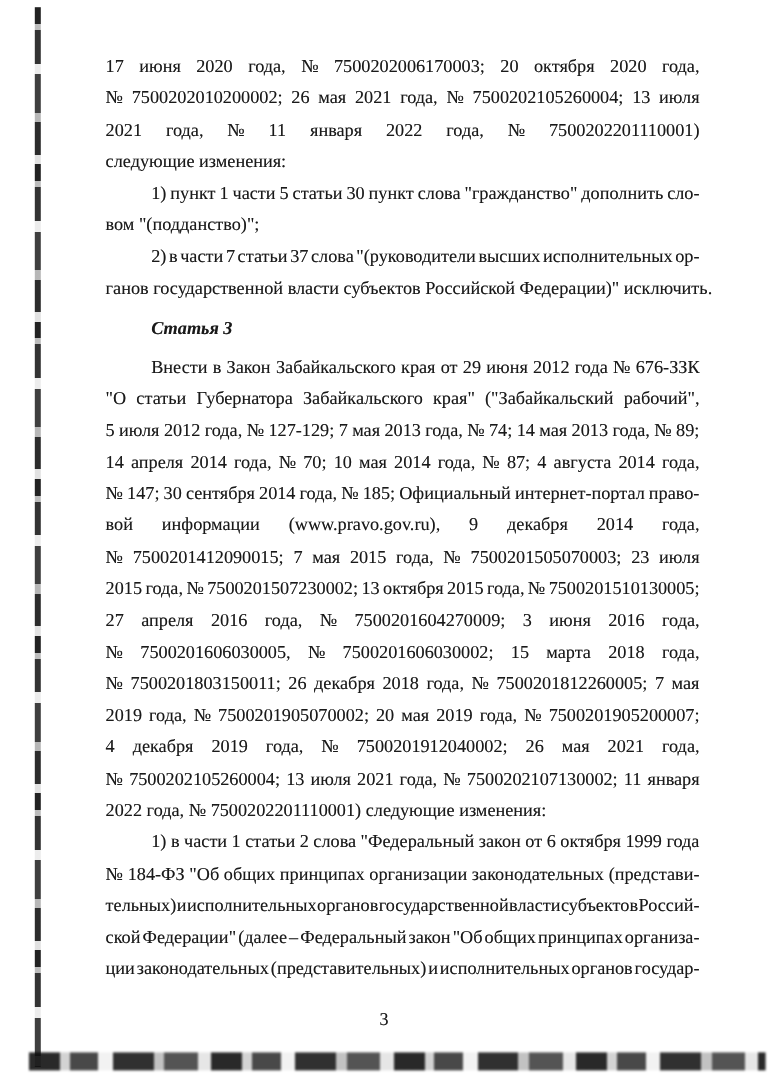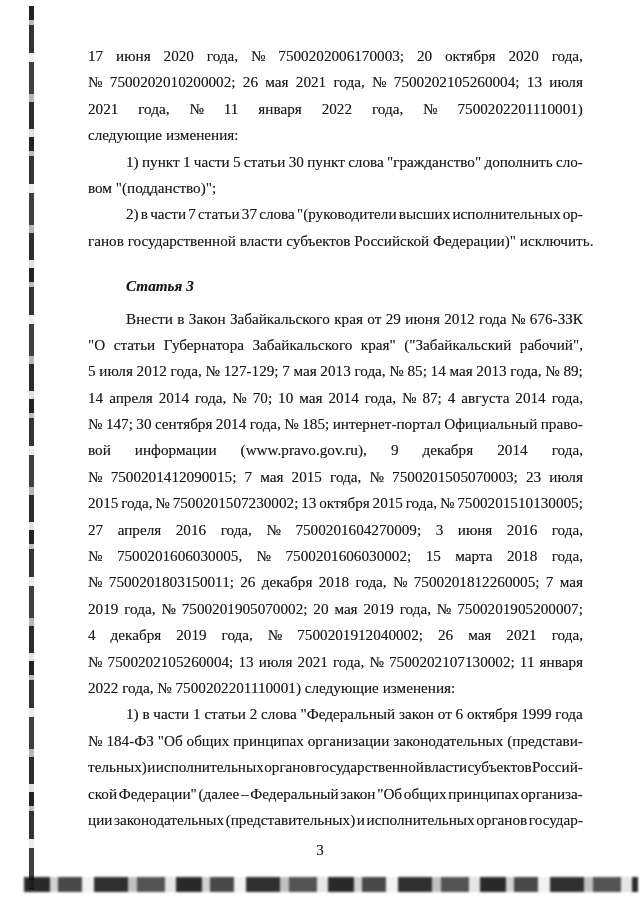--- a/index.html
+++ b/index.html
@@ -68,21 +68,21 @@
     white-space: nowrap;
   }
   .line.j {
     display: flex;
     justify-content: space-between;
     align-items: baseline;
   }
   .line.j span { white-space: pre; }
   .line.ind { padding-left: 38px; }
   .para.heading {
-    margin: 19px 0 6px 0;
+    margin: 7px 0 6px 0;
     font-weight: bold;
     font-style: italic;
   }
   .page-number {
     position: absolute;
     left: 0;
     right: 0;
     bottom: 46px;
     text-align: center;
     font-size: 15px;
@@ -200,21 +200,21 @@
           <span>июля</span>
           <span>2012</span>
           <span>года,</span>
           <span>№</span>
           <span>127-129;</span>
           <span>7</span>
           <span>мая</span>
           <span>2013</span>
           <span>года,</span>
           <span>№</span>
-          <span>85;</span>
+          <span>74;</span>
           <span>14</span>
           <span>мая</span>
           <span>2013</span>
           <span>года,</span>
           <span>№</span>
           <span>89;</span>
         </div>
         <div class="line j">
           <span>14</span>
           <span>апреля</span>
@@ -235,22 +235,22 @@
         </div>
         <div class="line j">
           <span>№</span>
           <span>147;</span>
           <span>30</span>
           <span>сентября</span>
           <span>2014</span>
           <span>года,</span>
           <span>№</span>
           <span>185;</span>
+          <span>Официальный</span>
           <span>интернет-портал</span>
-          <span>Официальный</span>
           <span>право-</span>
         </div>
         <div class="line j">
           <span>вой</span>
           <span>информации</span>
           <span>(www.pravo.gov.ru),</span>
           <span>9</span>
           <span>декабря</span>
           <span>2014</span>
           <span>года,</span>

